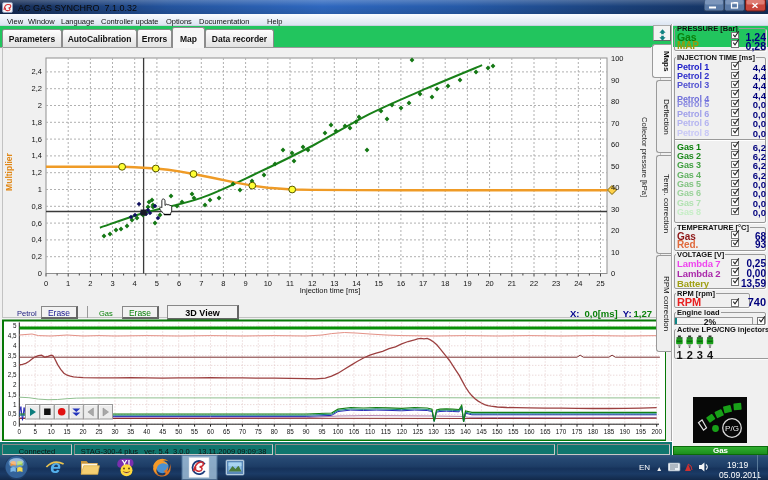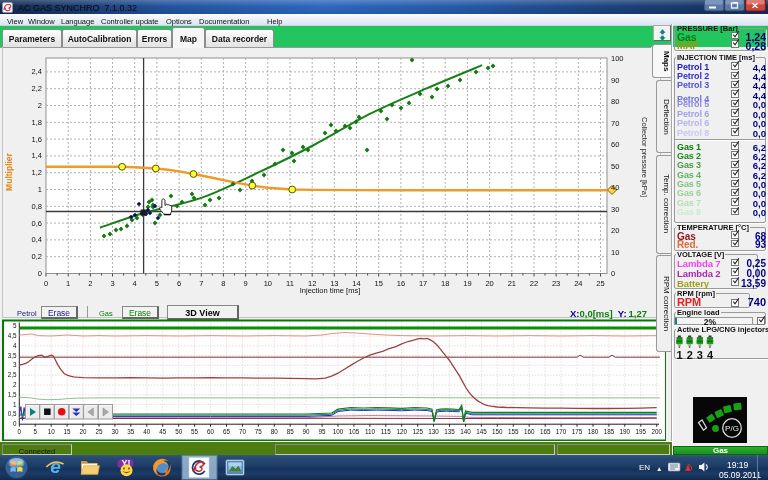--- a/index.html
+++ b/index.html
@@ -15,21 +15,21 @@
 .rl{position:absolute;font-weight:bold;white-space:nowrap;letter-spacing:-0.1px}
 .rv{position:absolute;right:2px;width:60px;text-align:right;font-weight:bold;white-space:nowrap}
 .cb{position:absolute;width:7.5px;height:7.5px;background:#fff;border:1px solid #777}
 .cb svg{position:absolute;left:-0.5px;top:-3px}
 .grp{position:absolute;border:1px solid #9a9a9a;border-radius:2px;box-shadow:1px 1px 0 rgba(255,255,255,0.8)}
 .grp legend{font-size:7.5px;color:#111;font-weight:bold;margin-left:1px;padding:0 1px;white-space:nowrap}
 .vbtn{position:absolute;left:653px;top:25px;width:18px;height:16px;background:#f2f2f2;border:1px solid #aaa;border-right:1.5px solid #666;border-bottom:1.5px solid #666;text-align:center;padding-top:1px}
 .vtab{position:absolute;left:656px;width:15px;background:#efefef;border:1px solid #9a9a9a;border-right:none;border-radius:3px 0 0 3px;writing-mode:vertical-rl;font-size:8px;color:#111;text-align:center;padding-right:0.5px;white-space:nowrap}
 .vtab.on{left:652px;width:19px;background:#f8f8f8;font-weight:bold;z-index:2}
 .btn{position:absolute;background:#f2f2f2;border:1px solid #888;border-bottom:2px solid #666;border-right:2px solid #666;font-size:9px;text-align:center}
-.statusbar{position:absolute;left:0;top:441px;width:672px;height:14px;background:#4d7c0f;border-top:1px solid #fff}
+.statusbar{position:absolute;left:0;top:441px;width:672px;height:14px;background:#0f766e;border-top:1px solid #fff}
 .scell{position:absolute;top:1.5px;height:11px;border:1px solid #c8c8c8;border-top-color:#8a8a8a;border-left-color:#8a8a8a;font-size:7.5px;color:#111;text-align:center;padding-top:2px}
 .taskbar{position:absolute;left:0;top:455px;width:768px;height:25px;background:linear-gradient(180deg,#35567c 0%,#274a74 12%,#1d3d66 45%,#16325a 55%,#1b3b66 75%,#12294a 100%)}
 </style></head><body>
 <div class="titlebar"></div>
 <div class="ticon">
     <svg width="9" height="9" viewBox="0 0 9 9" style="position:absolute;left:0.2px;top:0.2px">
       <path d="M1 7 Q1.5 2 4.5 1.5 Q7.8 1.2 7.8 3.2 Q7.8 4.8 5.5 5 Q7.2 5.3 6.9 6.6 Q6.5 8 4.2 7.6 Q1.8 7.2 2.5 4.6" stroke="#d33338" stroke-width="1.1" fill="none"></path>
     </svg>
   </div>
 <div class="ttext">AC GAS SYNCHRO&nbsp; 7.1.0.32</div>
@@ -136,21 +136,21 @@
       <path d="M5.2 0.5 C6.4 0.5 7 1.4 7 2.6 L7 7.5 L7.6 7.2 C7.6 7.2 8.0 5.9 9.1 6.2 C9.8 6.4 10 7 10 7 C10 7 10.6 6.4 11.4 6.7 C12.2 7 12.3 7.7 12.3 7.7 C12.3 7.7 13 7.3 13.6 7.7 C14.3 8.1 14.2 9 14.2 9 L14.2 12.5 C14.2 14.5 13 15.2 13 16.5 L13 17.5 L6 17.5 L6 16.5 C4.5 14.8 2.2 13.2 1.6 11.6 C1 10 1.6 9.2 2.6 9.2 C3.5 9.2 3.6 9.8 3.6 9.8 L3.6 2.6 C3.6 1.4 4.0 0.5 5.2 0.5 Z" fill="#fff" stroke="#000" stroke-width="0.9"></path>
       <path d="M6 16.5 L13 16.5 L13 17.8 L6 17.8 Z" fill="#000"></path>
     </g>
 </svg>
 <div style="position:absolute;left:17px;top:309px;font-size:7.5px;color:#202080">Petrol</div>
 <div class="btn" style="left:41px;top:305.5px;width:37px;height:13.5px;color:#202090;padding-top:1.5px;font-size:8.5px">Erase</div>
 <div style="position:absolute;left:87px;top:306px;width:1px;height:12px;background:#999"></div>
 <div style="position:absolute;left:99px;top:309px;font-size:7.5px;color:#0b800b">Gas</div>
 <div class="btn" style="left:122px;top:305.5px;width:37px;height:13.5px;color:#0b800b;padding-top:1.5px;font-size:8.5px">Erase</div>
 <div class="btn" style="left:167px;top:304.5px;width:72px;height:15px;color:#000;font-weight:bold;padding-top:2.5px">3D View</div>
-<div style="position:absolute;left:570px;top:307.5px;font-size:9.5px;font-weight:bold;color:#00008c">X:<span style="color:#0b800b;">0,0[ms]</span><span style="margin-left:5px">Y:</span><span style="color:#0b800b;margin-left:2px">1,27</span></div>
+<div style="position:absolute;left:570px;top:307.5px;font-size:9.5px;font-weight:bold;color:#00008c">X:<span style="color:#0b800b;margin-left:5px">0,0[ms]</span><span style="margin-left:5px">Y:</span><span style="color:#0b800b;margin-left:2px">1,27</span></div>
 <svg width="666" height="122" viewBox="0 319 666 122" style="position:absolute;left:0;top:319px">
 <rect x="3" y="320.5" width="663" height="120" fill="#fff" stroke="#067806" stroke-width="2"></rect>
 <path d="M19.3 322.5V424.2M35.2 322.5V424.2M51.2 322.5V424.2M67.1 322.5V424.2M83.0 322.5V424.2M99.0 322.5V424.2M114.9 322.5V424.2M130.8 322.5V424.2M146.8 322.5V424.2M162.7 322.5V424.2M178.7 322.5V424.2M194.6 322.5V424.2M210.5 322.5V424.2M226.5 322.5V424.2M242.4 322.5V424.2M258.3 322.5V424.2M274.3 322.5V424.2M290.2 322.5V424.2M306.1 322.5V424.2M322.1 322.5V424.2M338.0 322.5V424.2M353.9 322.5V424.2M369.9 322.5V424.2M385.8 322.5V424.2M401.7 322.5V424.2M417.7 322.5V424.2M433.6 322.5V424.2M449.5 322.5V424.2M465.5 322.5V424.2M481.4 322.5V424.2M497.3 322.5V424.2M513.3 322.5V424.2M529.2 322.5V424.2M545.2 322.5V424.2M561.1 322.5V424.2M577.0 322.5V424.2M593.0 322.5V424.2M608.9 322.5V424.2M624.8 322.5V424.2M640.8 322.5V424.2M656.7 322.5V424.2M19.3 424.2H659M19.3 414.4H659M19.3 404.6H659M19.3 394.8H659M19.3 385.0H659M19.3 375.2H659M19.3 365.4H659M19.3 355.6H659M19.3 345.8H659M19.3 336.0H659M19.3 326.2H659" stroke="#dcbcbc" stroke-width="0.8" fill="none" stroke-dasharray="1,2"></path>
 <path d="M19.3 322.5V424.2 M19.3 424.2H659" stroke="#222" fill="none"></path>
 <path d="M19.3 424.2v2.5M35.2 424.2v2.5M51.2 424.2v2.5M67.1 424.2v2.5M83.0 424.2v2.5M99.0 424.2v2.5M114.9 424.2v2.5M130.8 424.2v2.5M146.8 424.2v2.5M162.7 424.2v2.5M178.7 424.2v2.5M194.6 424.2v2.5M210.5 424.2v2.5M226.5 424.2v2.5M242.4 424.2v2.5M258.3 424.2v2.5M274.3 424.2v2.5M290.2 424.2v2.5M306.1 424.2v2.5M322.1 424.2v2.5M338.0 424.2v2.5M353.9 424.2v2.5M369.9 424.2v2.5M385.8 424.2v2.5M401.7 424.2v2.5M417.7 424.2v2.5M433.6 424.2v2.5M449.5 424.2v2.5M465.5 424.2v2.5M481.4 424.2v2.5M497.3 424.2v2.5M513.3 424.2v2.5M529.2 424.2v2.5M545.2 424.2v2.5M561.1 424.2v2.5M577.0 424.2v2.5M593.0 424.2v2.5M608.9 424.2v2.5M624.8 424.2v2.5M640.8 424.2v2.5M656.7 424.2v2.5" stroke="#222" fill="none"></path>
 <polyline points="19.3,397.2 28.9,397.7 38.4,399.1 48.0,399.7 57.5,399.5 67.1,398.7 76.7,398.1 99.0,397.9 146.8,397.9 210.5,397.9 274.3,397.9 338.0,397.7 369.9,397.5 401.7,397.5 433.6,397.7 481.4,397.9 529.2,397.9 593.0,397.9 659.9,397.9" fill="none" stroke="#8fbf8f" stroke-width="1"></polyline>
 <polyline points="19.3,335.0 32.0,334.0 38.4,335.6 51.2,336.0 67.1,335.0 83.0,336.0 99.0,335.6 114.9,336.0 146.8,335.6 178.7,336.0 210.5,335.6 242.4,336.0 274.3,335.6 306.1,336.0 322.1,335.0 331.6,333.6 344.4,332.5 357.1,333.1 369.9,334.0 385.8,335.0 401.7,335.6 433.6,336.0 465.5,335.6 497.3,336.0 529.2,335.6 561.1,336.0 593.0,335.6 624.8,336.0 659.9,335.6" fill="none" stroke="#e49186" stroke-width="1"></polyline>
 <polyline points="19.3,357.2 577.0,357.2 580.2,355.2 583.4,357.2 608.9,357.2 612.1,355.2 615.3,357.2 659.9,357.2" fill="none" stroke="#7c3030" stroke-width="1"></polyline>
 <polyline points="19.3,365.0 22.5,364.4 25.7,363.4 28.9,361.5 32.0,358.9 35.2,356.8 38.4,355.6 41.6,355.2 44.8,357.2 48.0,356.4 51.2,355.2 52.8,355.6 54.4,358.0 57.5,364.4 60.7,369.3 63.9,373.2 67.1,375.2 70.3,376.2 73.5,376.8 76.7,377.2 83.0,377.7 99.0,377.9 114.9,377.9 130.8,377.7 146.8,377.9 162.7,378.1 178.7,377.9 194.6,377.9 210.5,377.7 226.5,377.9 242.4,377.9 258.3,378.1 274.3,378.1 290.2,378.3 306.1,378.7 315.7,378.9 325.3,378.1 331.6,376.2 338.0,373.2 344.4,369.3 350.7,365.4 357.1,361.5 363.5,358.0 369.9,355.2 376.2,353.2 382.6,351.3 389.0,348.7 395.4,346.8 401.7,343.8 408.1,341.5 414.5,339.9 417.7,338.9 420.9,338.4 424.0,338.9 427.2,338.4 430.4,339.9 433.6,341.9 436.8,344.8 440.0,348.7 443.2,352.7 446.4,356.6 449.5,360.5 452.7,365.4 455.9,370.3 459.1,375.2 462.3,381.1 465.5,387.0 468.7,391.9 471.9,395.8 475.0,398.7 478.2,401.1 481.4,403.0 484.6,404.6 487.8,405.6 491.0,406.2 497.3,407.0 506.9,407.5 516.5,407.7 529.2,407.9 545.2,408.1 561.1,408.1 577.0,408.3 593.0,408.5 608.9,408.5 624.8,408.3 640.8,408.1 656.7,407.7" fill="none" stroke="#9c4040" stroke-width="1.3"></polyline>
 <polyline points="19.3,417.7 114.9,417.7 210.5,417.7 306.1,417.7 338.0,416.0 369.9,415.6 401.7,415.8 433.6,416.0 462.3,416.4 468.7,417.3 497.3,417.5 561.1,417.7 656.7,417.5" fill="none" stroke="#b080b0" stroke-width="1"></polyline>
@@ -398,21 +398,21 @@
     </svg>
   </div>
 <div class="rv" style="top:230.6px;color:#00007d;font-size:10px">68</div>
 <div class="rl" style="top:239.2px;left:677px;color:#e06a3c;font-size:10px">Red.</div>
 <div class="cb" style="top:239.7px;left:731px">
     <svg width="8" height="9" viewBox="0 0 8 9">
       <path d="M1.3 4.6 L3 6.8 L6.8 1.3" stroke="#222" stroke-width="1.1" fill="none"></path>
     </svg>
   </div>
 <div class="rv" style="top:239.2px;color:#00007d;font-size:10px">93</div>
-<fieldset class="grp" style="left:674px;top:250px;width:84px;height:38.7px">
+<fieldset class="grp" style="left:674px;top:250px;width:92px;height:38.7px">
     <legend>VOLTAGE [V]</legend>
   </fieldset>
 <div class="rl" style="top:258.3px;left:677px;color:#ee44ee;font-size:9.5px">Lambda 7</div>
 <div class="cb" style="top:258.8px;left:731px">
     <svg width="8" height="9" viewBox="0 0 8 9">
       <path d="M1.3 4.6 L3 6.8 L6.8 1.3" stroke="#222" stroke-width="1.1" fill="none"></path>
     </svg>
   </div>
 <div class="rv" style="top:258.3px;color:#00007d;font-size:10px">0,25</div>
 <div class="rl" style="top:267.9px;left:677px;color:#aa28aa;font-size:9.5px">Lambda 2</div>
@@ -499,20 +499,21 @@
 <rect x="-3.9" y="-3.5" width="7.8" height="7" rx="0.8" transform="translate(34.5,12.2) rotate(-14)"></rect>
 <rect x="-3.9" y="-3.5" width="7.8" height="7" rx="0.8" transform="translate(44.5,9.6) rotate(-5)"></rect>
 </g>
 <path d="M-2 -4.5 L2.6 -4.5 L1.2 4.5 L-2.6 4.5 Z" fill="none" stroke="#e0e0e0" stroke-width="1.2" transform="translate(9.8,28) rotate(-38)"></path>
 <circle cx="22.5" cy="31.5" r="3.4" fill="#18a018"></circle>
 <circle cx="39" cy="31" r="9.3" fill="none" stroke="#d8d8d8" stroke-width="1.3"></circle>
 <text x="39" y="34" font-size="8" fill="#eee" text-anchor="middle" font-family="Liberation Sans">P/G</text>
 </svg>
 <div class="statusbar">
 <div class="scell" style="left:2px;width:70px">Connected</div>
+<div class="scell" style="left:74px;width:199px">STAG-300-4 plus&nbsp;&nbsp; ver. 5.4&nbsp; 3.0.0&nbsp;&nbsp;&nbsp; 13.11.2009 09:09:38</div>
 <div class="scell" style="left:275px;width:280px"></div>
 <div class="scell" style="left:557px;width:113px"></div>
 </div>
 <div style="position:absolute;left:673px;top:446px;width:95px;height:9px;background:linear-gradient(180deg,#2fae2f,#1d8f1d);border:1px solid #0a6a0a;color:#fff;font-size:8px;font-weight:bold;text-align:center;line-height:7px">Gas</div>
 <div class="taskbar">
     <svg style="position:absolute;left:0;top:0" width="768" height="25" viewBox="0 0 768 25">
       <circle cx="16.5" cy="12.5" r="12" fill="#1d3a62"></circle>
       <circle cx="16.5" cy="12" r="11" fill="#336299"></circle>
       <ellipse cx="16.5" cy="8" rx="8" ry="5" fill="#6f9dcc" opacity="0.85"></ellipse>
       <g transform="translate(16.5,12.3)">

